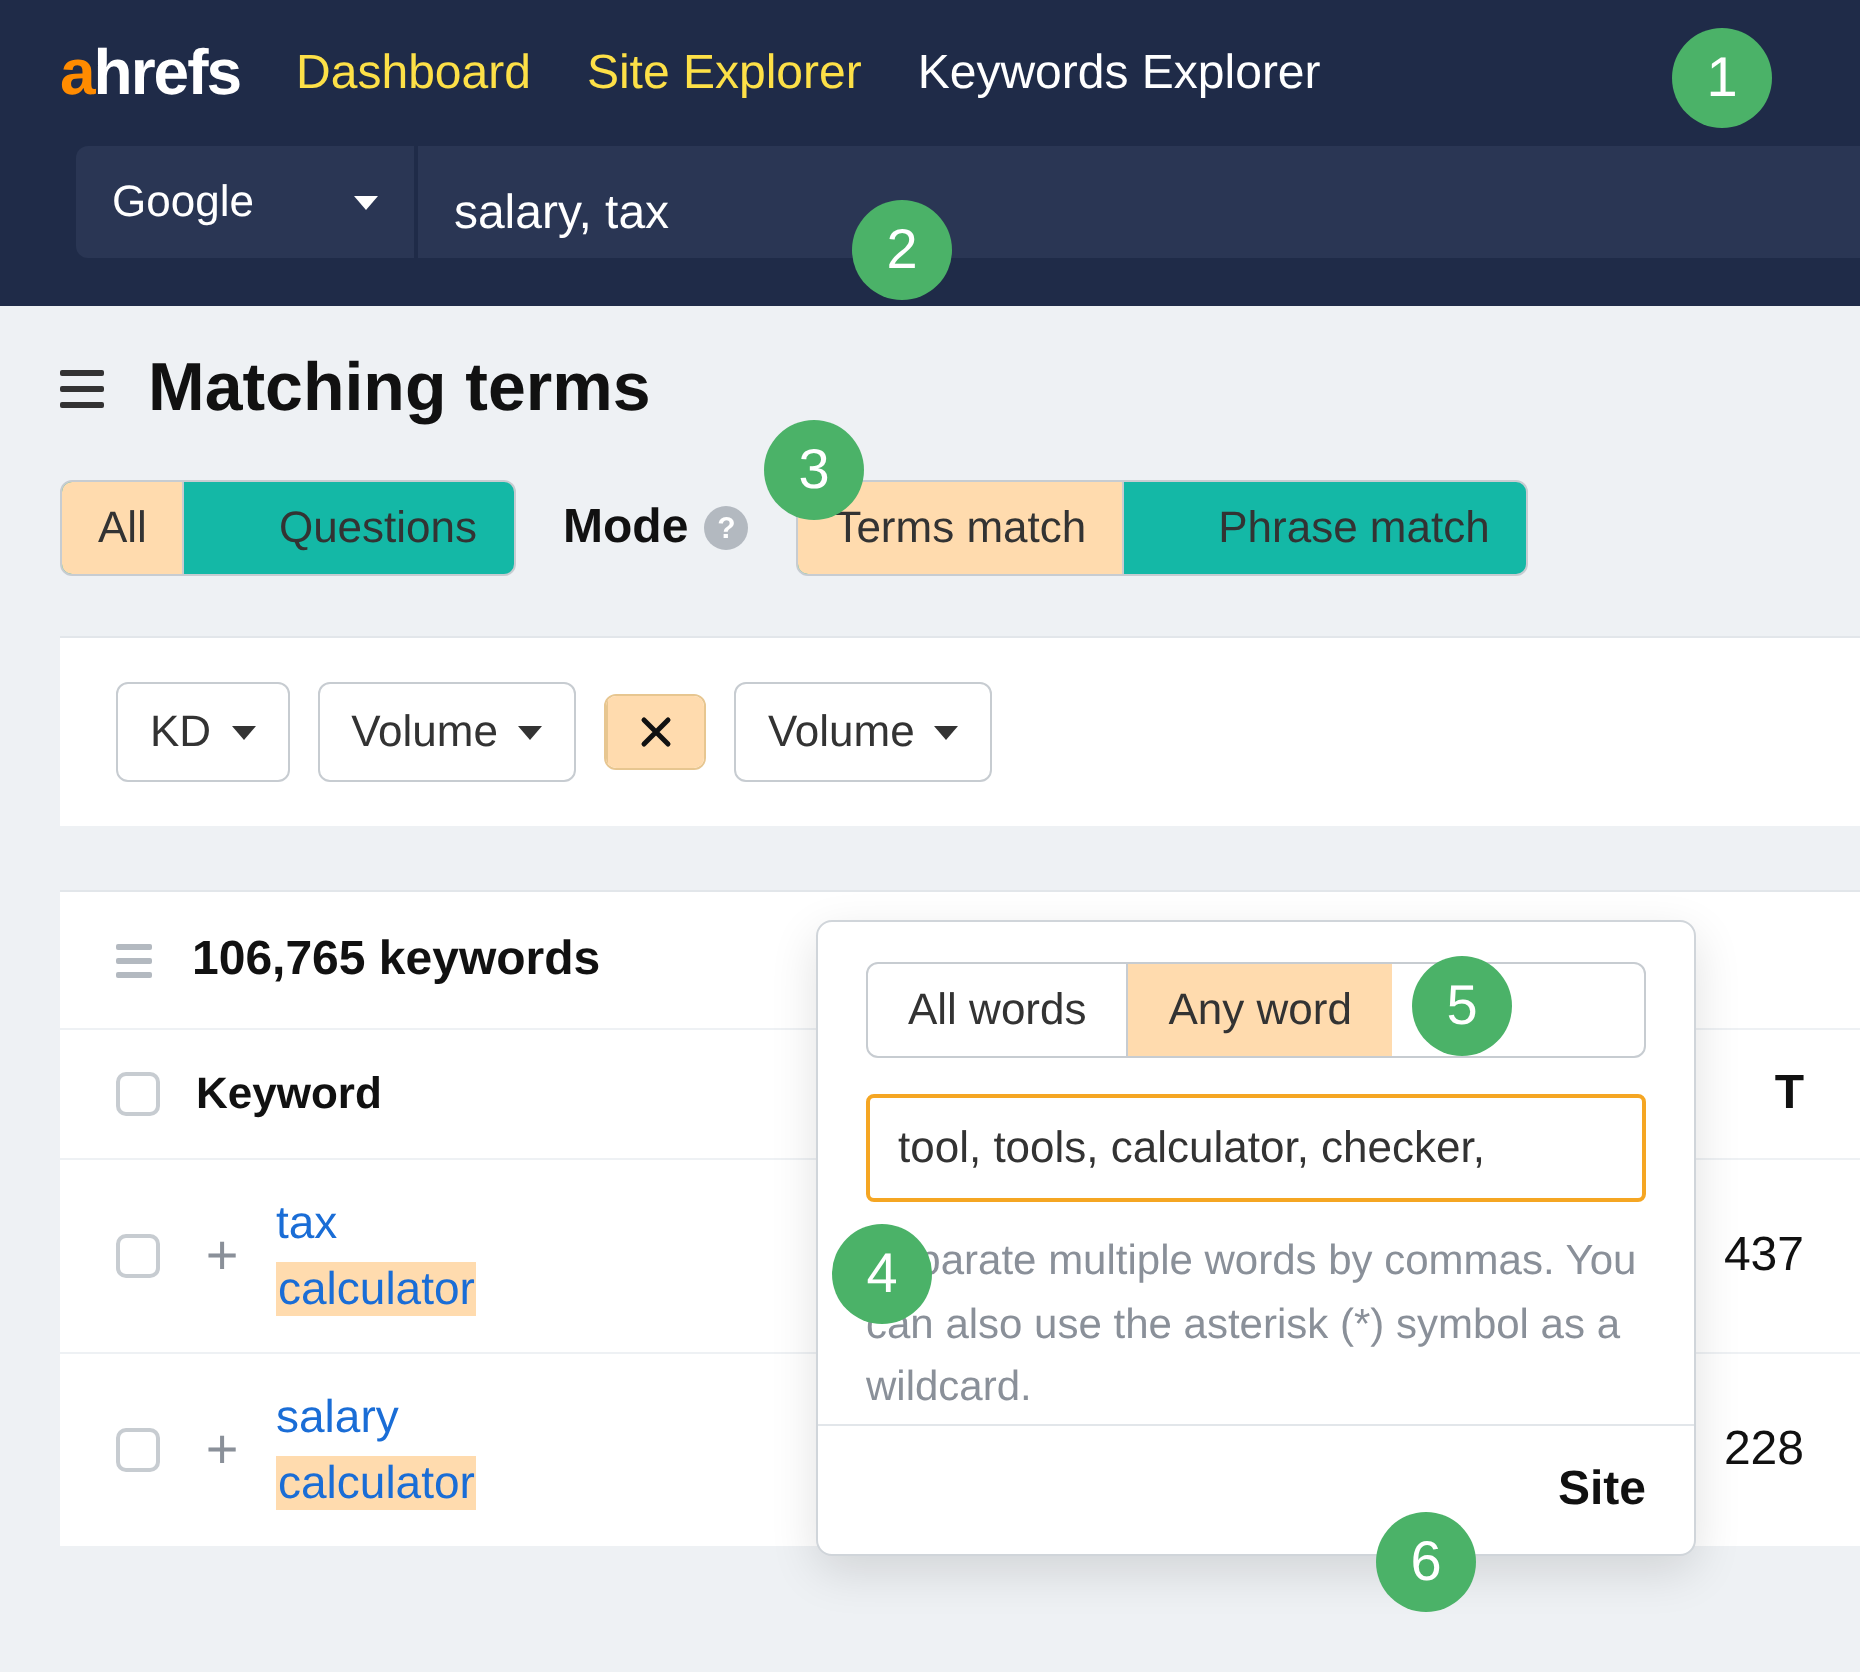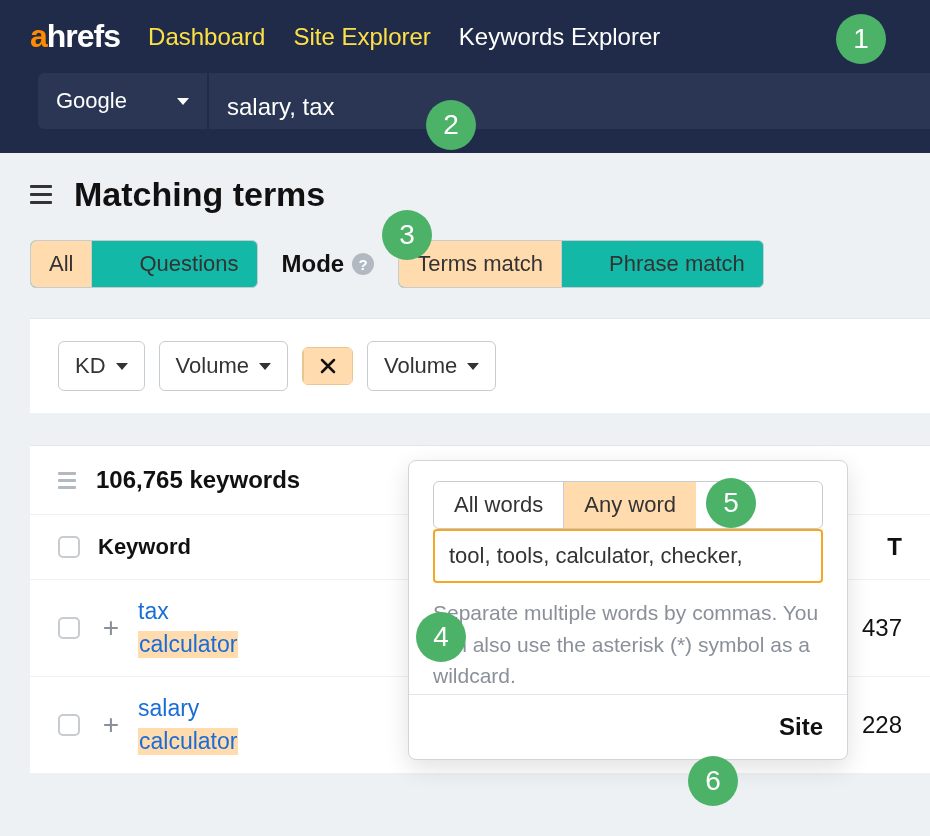--- a/index.html
+++ b/index.html
@@ -42,21 +42,21 @@
 .filter-btn { border: 1px solid #c7ccd1; border-radius: 6px; background: #fff; padding: 11px 16px; font-size: 22px; color: #333; display: flex; align-items: center; gap: 10px; cursor: pointer; }
 .caret-dark { width: 0; height: 0; border-left: 6px solid transparent; border-right: 6px solid transparent; border-top: 7px solid #333; }
 .include-pill { display: flex; border: 1px solid #e7c690; border-radius: 6px; overflow: hidden; align-items: stretch; }
 .include-label { background: #ffdbae; padding: 10px 18px; font-size: 22px; color: #333; }
 .include-close { background: #ffdbae; padding: 10px 16px; border-left: 1px solid #e7c690; display: flex; align-items: center; justify-content: center; cursor: pointer; }
 .include-close svg { width: 16px; height: 16px; }
 
 
 .popup { position: absolute; left: 408px; top: 460px; width: 440px; background: #fff; border: 1px solid #d0d5da; border-radius: 8px; box-shadow: 0 8px 24px rgba(0,0,0,0.12); overflow: hidden; z-index: 10; }
 .popup-inner { padding: 20px 24px 2px 24px; }
-.word-seg { display: flex; border: 1px solid #c7ccd1; border-radius: 6px; overflow: hidden; }
+.word-seg { display: flex; border: 1px solid #c7ccd1; border-radius: 6px; overflow: hidden; margin-bottom: 18px; }
 .word-seg .seg-btn { padding: 10px 20px; font-size: 22px; color: #333; cursor: pointer; border-right: 1px solid #c7ccd1; }
 .word-seg .seg-btn:last-child { border-right: none; }
 .word-seg .seg-btn.active { background: #ffdbae; }
 .include-input { width: 100%; border: 2px solid #f5a623; border-radius: 4px; padding: 12px 14px; font-size: 22px; color: #333; outline: none; }
 .hint { font-size: 21px; color: #8a9099; line-height: 1.5; margin-top: 14px; }
 .popup-footer { border-top: 1px solid #e2e6ea; padding: 18px 24px; display: flex; justify-content: flex-end; }
 .apply-btn { font-size: 24px; font-weight: 700; color: #111; cursor: pointer; background: none; border: none; }
 
 
 .results { margin-top: 32px; background: #fff; border-top: 1px solid #e2e6ea; }

